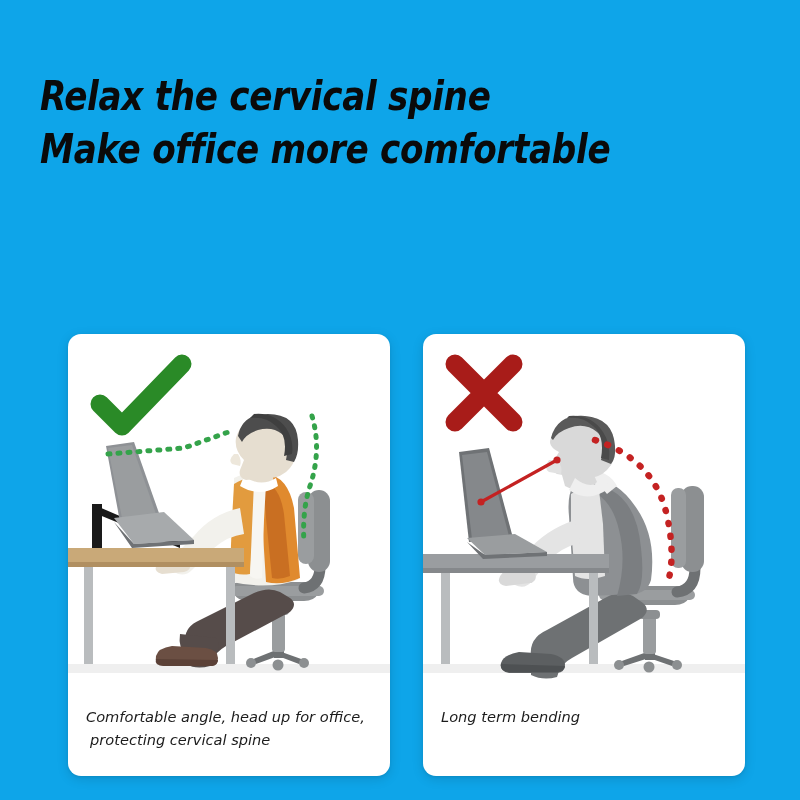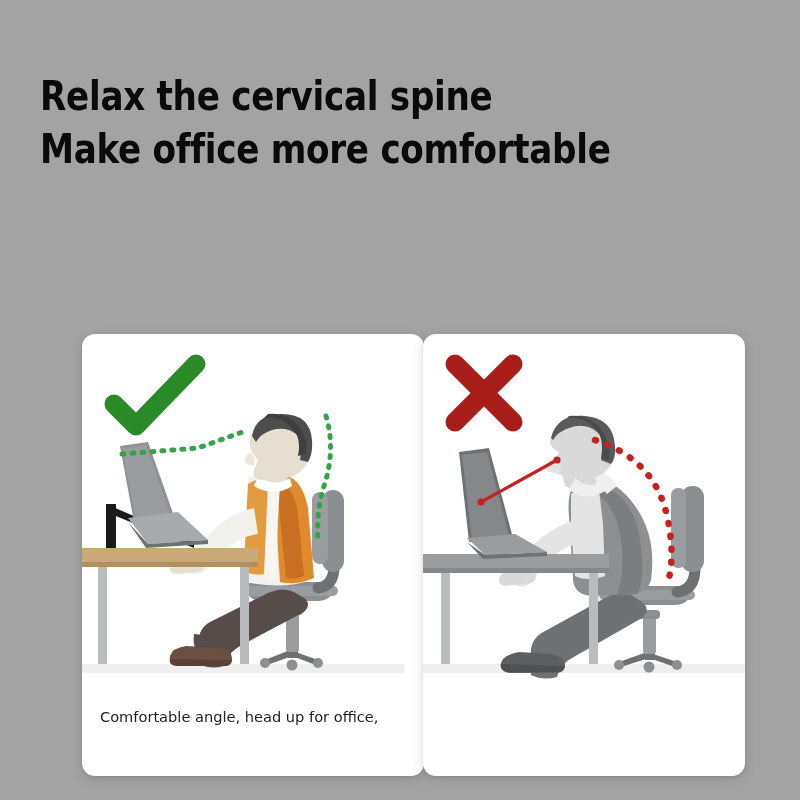--- a/index.html
+++ b/index.html
@@ -11,21 +11,22 @@
     width: 800px;
     height: 800px;
     overflow: hidden;
     font-family: "Liberation Sans", sans-serif;
     color: #111;
     position: relative;
   }
   .page {
     position: absolute;
     inset: 0;
-    background: #a3a3a3;
+    background: #0ea5e9;
+    font-style: italic;
   }
 
   
   .headline {
     position: absolute;
     left: 40px;
     top: 70px;
     width: 730px;
   }
   .headline .line {
@@ -62,21 +63,21 @@
   .card {
     position: absolute;
     top: 334px;
     width: 322px;
     height: 442px;
     background: #ffffff;
     border-radius: 13px;
     box-shadow: 0 3px 12px rgba(0,0,0,0.13), 0 1px 3px rgba(0,0,0,0.07);
     overflow: hidden;
   }
-  #card-good { left: 82px; padding-left: 20px; }
+  #card-good { left: 68px; }
   #card-bad  { left: 423px; }
 
   .mark {
     position: absolute;
     top: 22px;
     left: 26px;
     width: 96px;
     height: 86px;
   }
   .mark svg { display: block; overflow: visible; }
@@ -200,20 +201,21 @@
         <path d="M46 110 L66 132 L126 128 L126 132 L64 136 Z" fill="#6f7275"></path>
 
         <path d="M40 42 L116 36 L166 18" stroke="#34a34a" stroke-width="5" fill="none" stroke-linecap="round" stroke-dasharray="2 8"></path>
 
         <path d="M244 4 q10 34 -2 70 q-8 24 -6 58" stroke="#34a34a" stroke-width="5" fill="none" stroke-linecap="round" stroke-dasharray="2 8"></path>
       </svg>
     </div>
 
     <div class="caption">
       <div class="cline">Comfortable angle, head up for office,</div>
+      <div class="cline indent">protecting cervical spine</div>
     </div>
   </div>
 
   <div class="card" id="card-bad">
 
     <div class="mark" style="left:22px;top:20px;width:78px;height:78px;">
       <svg width="78" height="78" viewBox="0 0 78 78">
         <path d="M10 10 L68 68 M68 10 L10 68" fill="none" stroke="#a81c19" stroke-width="19" stroke-linecap="round"></path>
       </svg>
     </div>
@@ -285,16 +287,17 @@
 
         <path d="M58 90 L134 48" stroke="#c42222" stroke-width="3.2" fill="none" stroke-linecap="round"></path>
         <circle cx="58" cy="90" r="3.6" fill="#c42222"></circle>
         <circle cx="134" cy="48" r="3.6" fill="#c42222"></circle>
 
         <path d="M172 28 q60 20 72 76 q8 36 2 62" stroke="#c42222" stroke-width="6.5" fill="none" stroke-linecap="round" stroke-dasharray="1 12"></path>
       </svg>
     </div>
 
     <div class="caption">
+      <div class="cline">Long term bending</div>
     </div>
   </div>
 
 </div>
 
 </body></html>

